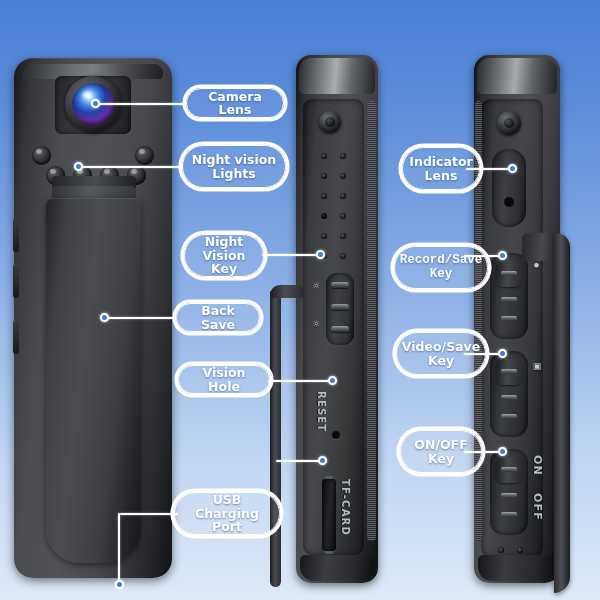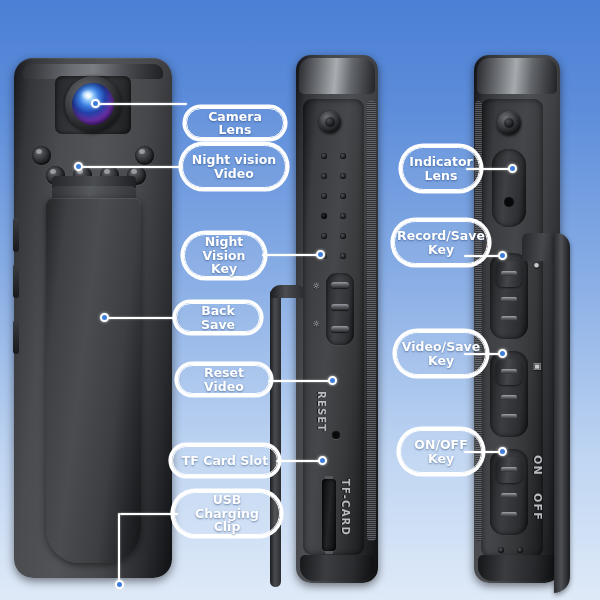--- a/index.html
+++ b/index.html
@@ -398,58 +398,57 @@
     <div id="right-bottom"></div>
 
     <div id="right-clip">
       <div class="elbow"></div>
       <div class="arm"></div>
     </div>
   </div>
 
   <div class="conn h" style="left:95px;top:103px;width:92px;"></div>
   <div class="dot" style="left:91px;top:99px;"></div>
-  <div class="callout" style="left:186px;top:88px;width:98px;height:30px;margin-top:20px;">Camera Lens</div>
+  <div class="callout" style="left:186px;top:88px;width:98px;height:30px;">Camera Lens</div>
 
   <div class="conn h" style="left:78px;top:166px;width:105px;"></div>
   <div class="dot" style="left:74px;top:162px;"></div>
   <div class="callout two-line" style="left:182px;top:145px;width:104px;height:43px;white-space:pre-line;">Night vision
-Video</div>
+Lights</div>
 
   <div class="conn h" style="left:262px;top:254px;width:58px;"></div>
   <div class="dot" style="left:316px;top:250px;"></div>
   <div class="callout two-line" style="left:184px;top:234px;width:80px;height:43px;white-space:pre-line;">Night
 Vision Key</div>
 
   <div class="conn h" style="left:104px;top:317px;width:72px;"></div>
   <div class="dot" style="left:100px;top:313px;"></div>
   <div class="callout" style="left:176px;top:303px;width:84px;height:29px;">Back Save</div>
 
   <div class="conn h" style="left:268px;top:380px;width:64px;"></div>
   <div class="dot" style="left:328px;top:376px;"></div>
-  <div class="callout" style="left:178px;top:365px;width:92px;height:29px;">Reset Video</div>
+  <div class="callout" style="left:178px;top:365px;width:92px;height:29px;">Vision Hole</div>
 
   <div class="conn h" style="left:276px;top:460px;width:46px;"></div>
   <div class="dot" style="left:318px;top:456px;"></div>
-  <div class="callout" style="left:172px;top:446px;width:106px;height:29px;">TF Card Slot</div>
 
   <div class="conn h" style="left:120px;top:513px;width:58px;"></div>
   <div class="conn v" style="left:118px;top:513px;height:72px;"></div>
   <div class="dot" style="left:115px;top:580px;"></div>
   <div class="callout two-line" style="left:174px;top:492px;width:106px;height:43px;white-space:pre-line;">USB Charging
-Clip</div>
+Port</div>
 
   <div class="conn h" style="left:466px;top:168px;width:46px;"></div>
   <div class="dot" style="left:508px;top:164px;"></div>
   <div class="callout two-line" style="left:402px;top:147px;width:78px;height:43px;white-space:pre-line;">Indicator
 Lens</div>
 
   <div class="conn h" style="left:464px;top:255px;width:38px;"></div>
   <div class="dot" style="left:498px;top:251px;"></div>
-  <div class="callout two-line" style="left:394px;top:221px;width:94px;height:43px;white-space:pre-line;">Record/Save
+  <div class="callout two-line" style="left:394px;top:246px;width:94px;height:43px;white-space:pre-line;font-family:Liberation Mono, monospace;">Record/Save
 Key</div>
 
   <div class="conn h" style="left:464px;top:353px;width:38px;"></div>
   <div class="dot" style="left:498px;top:349px;"></div>
   <div class="callout two-line" style="left:396px;top:332px;width:90px;height:43px;white-space:pre-line;">Video/Save
 Key</div>
 
   <div class="conn h" style="left:464px;top:451px;width:38px;"></div>
   <div class="dot" style="left:498px;top:447px;"></div>
   <div class="callout two-line" style="left:400px;top:430px;width:82px;height:43px;white-space:pre-line;">ON/OFF

